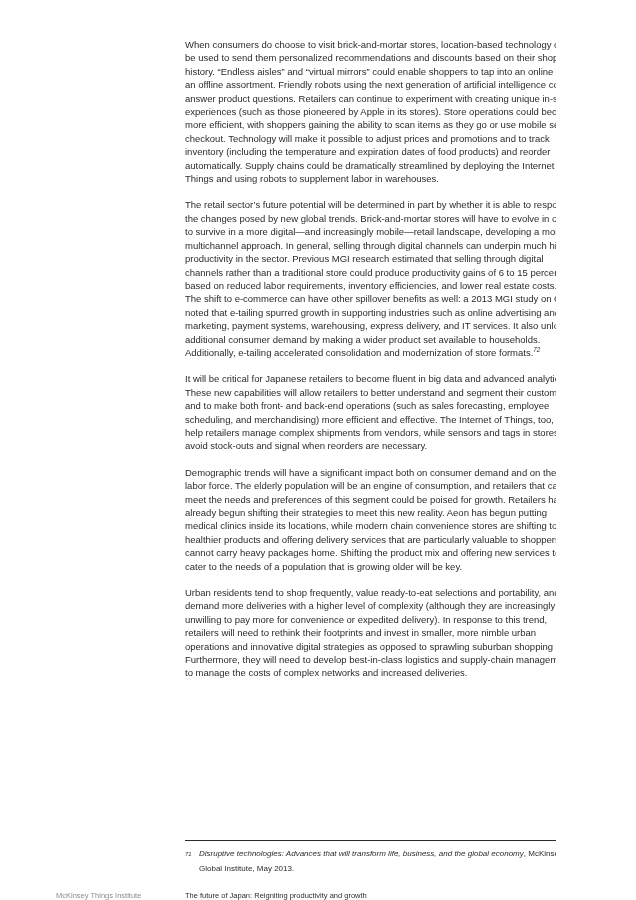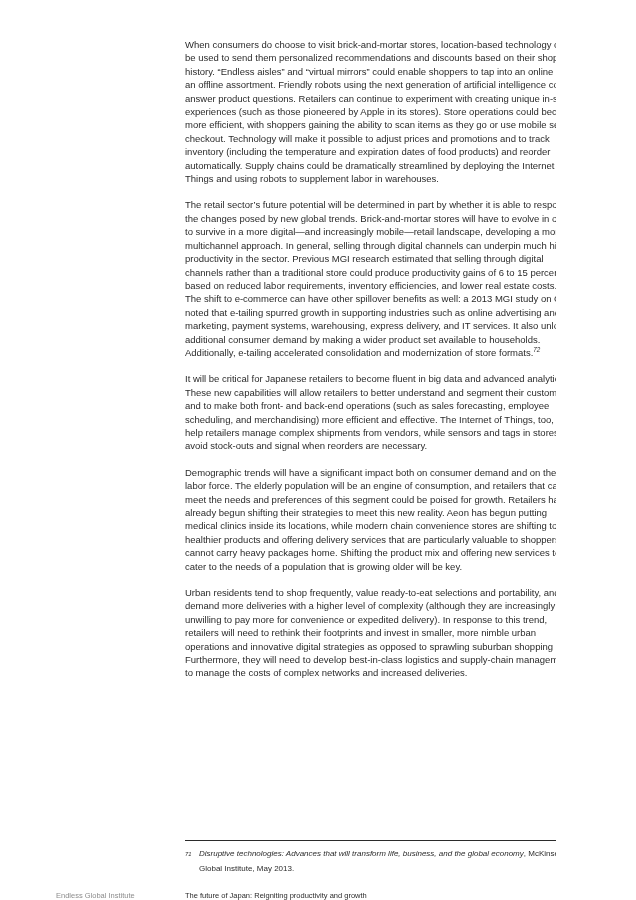--- a/index.html
+++ b/index.html
@@ -112,18 +112,18 @@
     <div class="footnote-rule"></div>
     <div id="footnotes">
         <div class="footnote">
           <div class="fn-marker">71</div>
           <div class="fn-text"><i>Disruptive technologies: Advances that will transform life, business, and the global economy</i>, McKinsey Global Institute, May 2013.</div>
         </div>
       </div>
   </div>
 
   <div class="footer">
-    <span class="footer-left">Endless Global Institute</span>
+    <span class="footer-left">McKinsey Things Institute</span>
     <span class="footer-center">The future of Japan: Reigniting productivity and growth</span>
     <span class="footer-page">73</span>
   </div>
 
 </div>
 
 </body></html>

